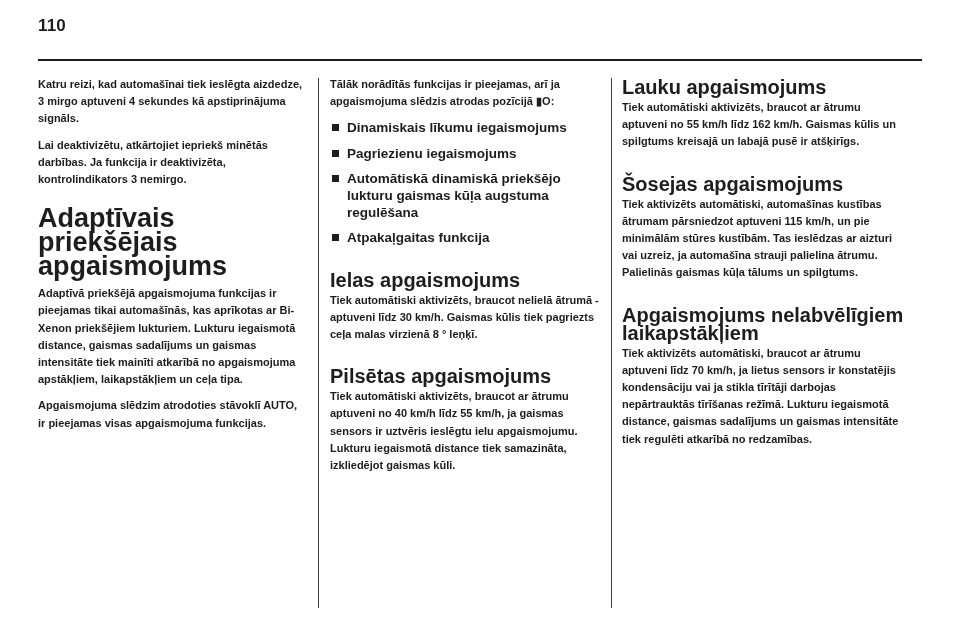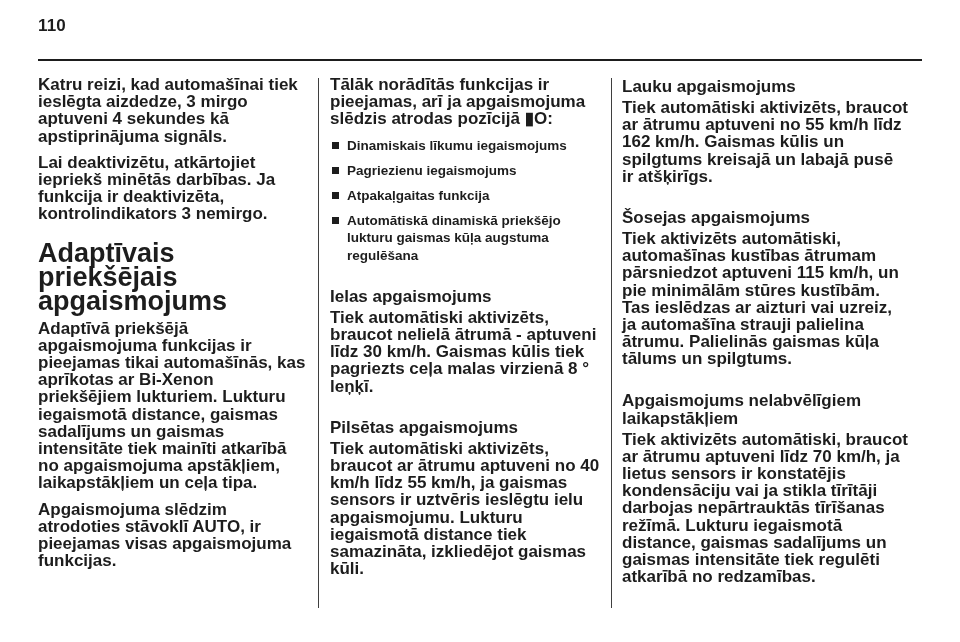--- a/index.html
+++ b/index.html
@@ -32,29 +32,29 @@
   .col-divider {
     position: absolute; top: 78px; width: 1px; height: 530px;
     background: #3f3f3f;
   }
   .divider-1 { left: 318px; }
   .divider-2 { left: 611px; }
 
   
   p.body {
     margin: 0 0 9px 0;
-    font-size: 17px; line-height: 17.2px; font-weight: 700;
+    font-size: 11px; line-height: 17.2px; font-weight: 700;
   }
   h2.section {
     margin: 18px 0 7px 0;
     font-size: 27px; line-height: 24px; font-weight: 700;
   }
   h3.sub {
     margin: 24px 0 3px 0;
-    font-size: 17px; line-height: 18px; font-weight: 700;
+    font-size: 20px; line-height: 18px; font-weight: 700;
   }
   .col h3.sub:first-child { margin-top: 2px; }
 
   
   ul.bullets { list-style: none; margin: 2px 0 10px 0; padding: 0; }
   ul.bullets li {
     display: flex; align-items: flex-start;
     margin: 0 0 8px 0;
     font-size: 13.5px; line-height: 17.2px; font-weight: 700;
   }
@@ -97,25 +97,25 @@
       <li>
           <span class="bullet-square"></span>
           <span>Dinamiskais līkumu iegaismojums</span>
         </li>
       <li>
           <span class="bullet-square"></span>
           <span>Pagriezienu iegaismojums</span>
         </li>
       <li>
           <span class="bullet-square"></span>
-          <span>Atpakaļgaitas funkcija</span>
+          <span>Automātiskā dinamiskā priekšējo lukturu gaismas kūļa augstuma regulēšana</span>
         </li>
       <li>
           <span class="bullet-square"></span>
-          <span>Automātiskā dinamiskā priekšējo lukturu gaismas kūļa augstuma regulēšana</span>
+          <span>Atpakaļgaitas funkcija</span>
         </li>
     </ul>
     <h3 class="sub">Ielas apgaismojums</h3>
     <p class="body">Tiek automātiski aktivizēts, braucot nelielā ātrumā - aptuveni līdz 30 km/h. Gaismas kūlis tiek pagriezts ceļa malas virzienā 8 ° leņķī.</p>
     <h3 class="sub">Pilsētas apgaismojums</h3>
     <p class="body">Tiek automātiski aktivizēts, braucot ar ātrumu aptuveni no 40 km/h līdz 55 km/h, ja gaismas sensors ir uztvēris ieslēgtu ielu apgaismojumu. Lukturu iegaismotā distance tiek samazināta, izkliedējot gaismas kūli.</p>
   </div>
 
   <div class="col col-3">
     <h3 class="sub">Lauku apgaismojums</h3>

